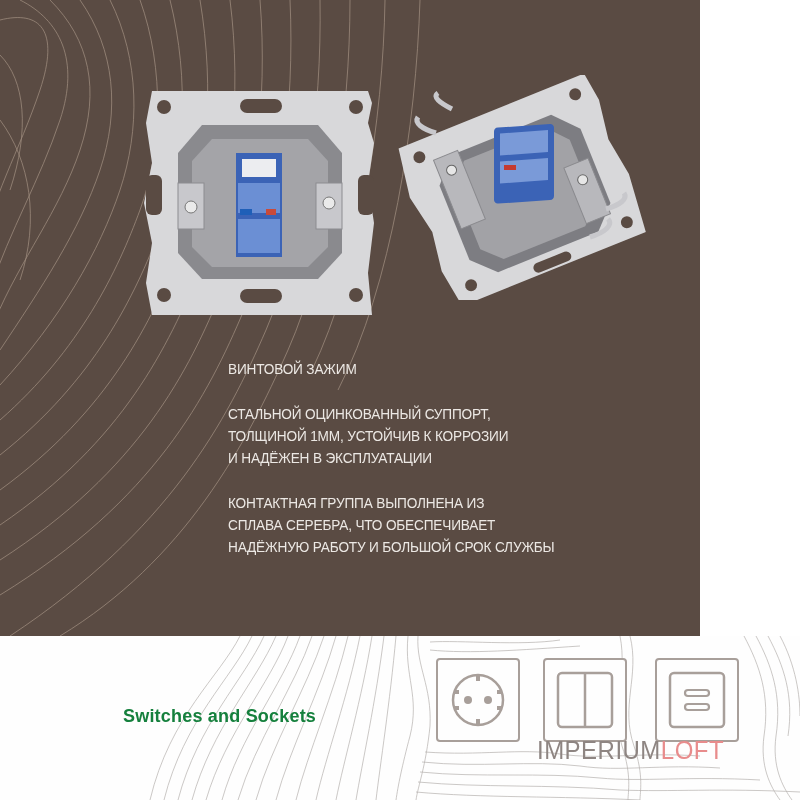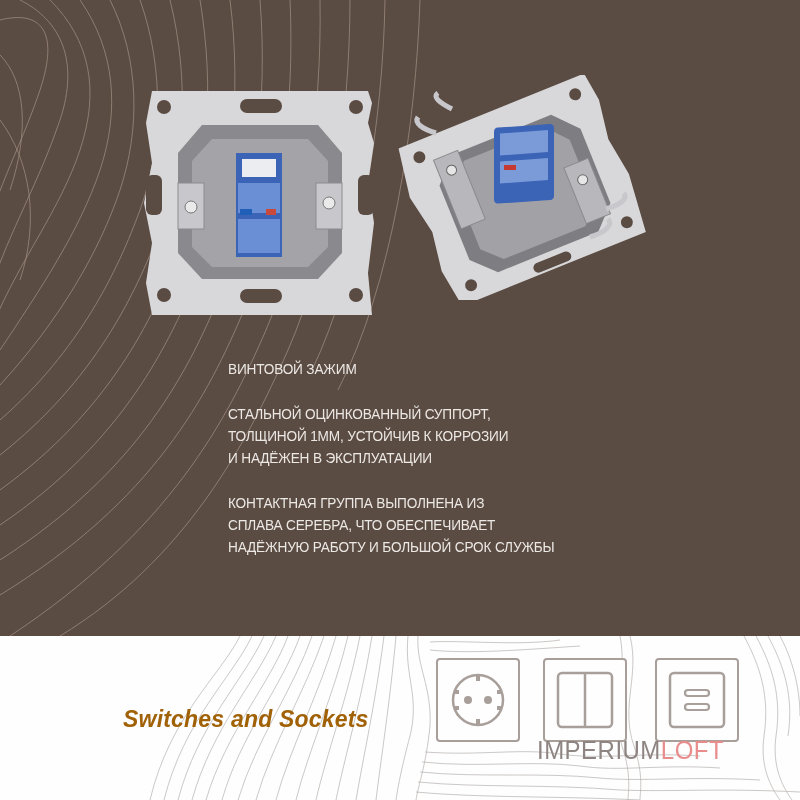--- a/index.html
+++ b/index.html
@@ -1,24 +1,24 @@
 <!DOCTYPE html>
 <html><head>
 <meta charset="utf-8">
 <style>
   html, body { margin: 0; padding: 0; }
   body { width: 800px; height: 800px; position: relative; overflow: hidden; background: #ffffff; font-family: "Liberation Sans", sans-serif; }
-  .top { position: absolute; left: 0; top: 0; width: 800px; height: 636px; background: #5a4b43; overflow: hidden; }
+  .top { position: absolute; left: 0; top: 0; width: 700px; height: 636px; background: #5a4b43; overflow: hidden; }
   .top svg.contours { position: absolute; left: 0; top: 0; }
   .product { position: absolute; }
   .features { position: absolute; left: 228px; top: 358px; color: #ece8e4; font-size: 15.5px; line-height: 22px; letter-spacing: -0.2px; transform: scaleX(0.88); transform-origin: left top; }
   .features p { margin: 0 0 23px 0; white-space: pre-line; }
   .bottom { position: absolute; left: 0; top: 636px; width: 800px; height: 164px; background: #fefefe; overflow: hidden; }
   .bottom svg.contours2 { position: absolute; left: 0; top: 0; }
-  .tagline { position: absolute; left: 123px; top: 70px; color: #a16207; font-size: 23px; font-weight: bold; font-style: italic; letter-spacing: 0.2px; }
+  .tagline { position: absolute; left: 123px; top: 70px; color: #15803d; font-size: 18px; font-weight: bold; letter-spacing: 0.2px; }
   .icon-box { position: absolute; width: 84px; height: 84px; border: 2px solid #a89f9a; border-radius: 4px; background: #fefefe; box-sizing: border-box; }
   .brand { position: absolute; left: 537px; top: 100px; font-size: 25px; letter-spacing: 0.5px; font-weight: normal; transform: scaleX(0.96); transform-origin: left top; }
   .brand .b1 { color: #8e8582; }
   .brand .b2 { color: #e88c8c; }
 </style>
 </head>
 <body>
 
 <div class="top">
   <svg class="contours" width="800" height="636">

